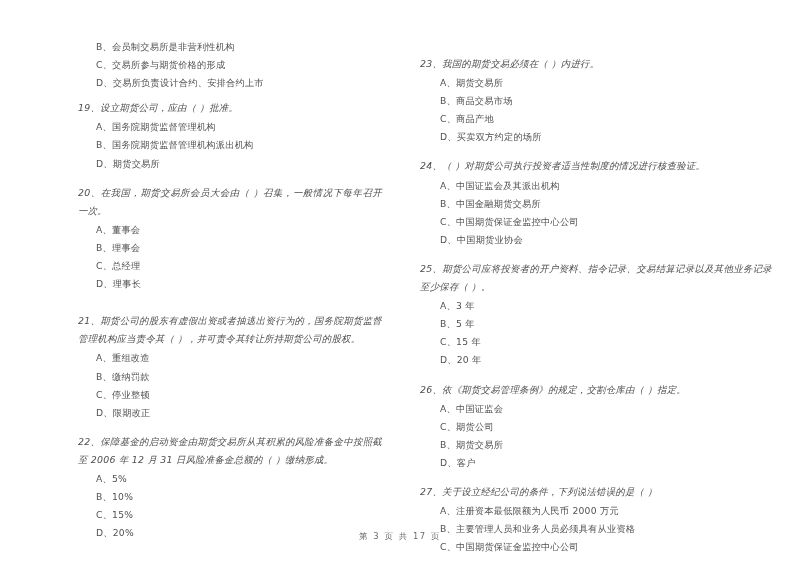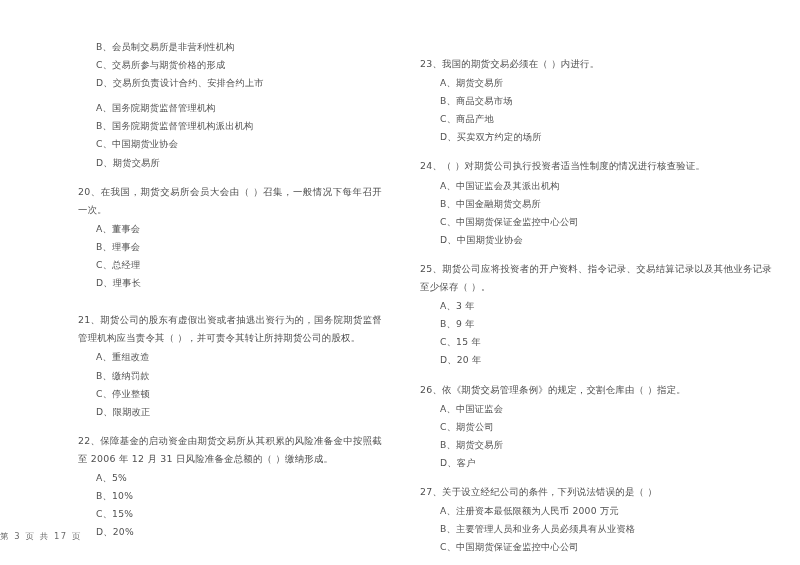--- a/index.html
+++ b/index.html
@@ -55,20 +55,21 @@
     margin-bottom: 7px;
   }
   .q-stem {
     font-size: 9.4px;
     line-height: 18.1px;
     letter-spacing: 0.25px;
     color: #4e4e4e;
     text-align: justify;
     margin: 0 8px 1px 0;
     font-weight: 500;
+    font-style: italic;
   }
   .opt {
     font-size: 9.2px;
     line-height: 18.1px;
     letter-spacing: 0.25px;
     color: #515151;
     margin: 0;
     padding-left: 18px;
     font-weight: 500;
   }
@@ -76,21 +77,21 @@
     padding-left: 8px;
   }
   .col-right .opt {
     padding-left: 28px;
   }
   .footer {
     position: absolute;
     left: 0;
     right: 0;
     top: 531px;
-    text-align: left;
+    text-align: center;
     font-size: 8.4px;
     letter-spacing: 1.6px;
     color: #6b6b6b;
   }
   .spacer-4 { height: 4px; }
   .spacer-12 { height: 12px; }
 </style>
 </head>
 <body>
 
@@ -101,23 +102,23 @@
 
     <div class="col col-left">
 
       <div class="q-block">
         <p class="opt">B、会员制交易所是非营利性机构</p>
         <p class="opt">C、交易所参与期货价格的形成</p>
         <p class="opt">D、交易所负责设计合约、安排合约上市</p>
       </div>
 
       <div class="q-block">
+        <p class="q-stem">19、设立期货公司，应由（      ）批准。</p>
         <p class="opt">A、国务院期货监督管理机构</p>
         <p class="opt">B、国务院期货监督管理机构派出机构</p>
-        <p class="opt">C、中国期货业协会</p>
         <p class="opt">D、期货交易所</p>
       </div>
 
       <div class="spacer-4"></div>
 
       <div class="q-block">
         <p class="q-stem">20、在我国，期货交易所会员大会由（      ）召集，一般情况下每年召开一次。</p>
         <p class="opt">A、董事会</p>
         <p class="opt">B、理事会</p>
         <p class="opt">C、总经理</p>
@@ -164,21 +165,21 @@
         <p class="opt">B、中国金融期货交易所</p>
         <p class="opt">C、中国期货保证金监控中心公司</p>
         <p class="opt">D、中国期货业协会</p>
       </div>
 
       <div class="spacer-4"></div>
 
       <div class="q-block">
         <p class="q-stem">25、期货公司应将投资者的开户资料、指令记录、交易结算记录以及其他业务记录至少保存（      ）。</p>
         <p class="opt">A、3 年</p>
-        <p class="opt">B、9 年</p>
+        <p class="opt">B、5 年</p>
         <p class="opt">C、15 年</p>
         <p class="opt">D、20 年</p>
       </div>
 
       <div class="spacer-4"></div>
 
       <div class="q-block">
         <p class="q-stem">26、依《期货交易管理条例》的规定，交割仓库由（      ）指定。</p>
         <p class="opt">A、中国证监会</p>
         <p class="opt">C、期货公司</p>

